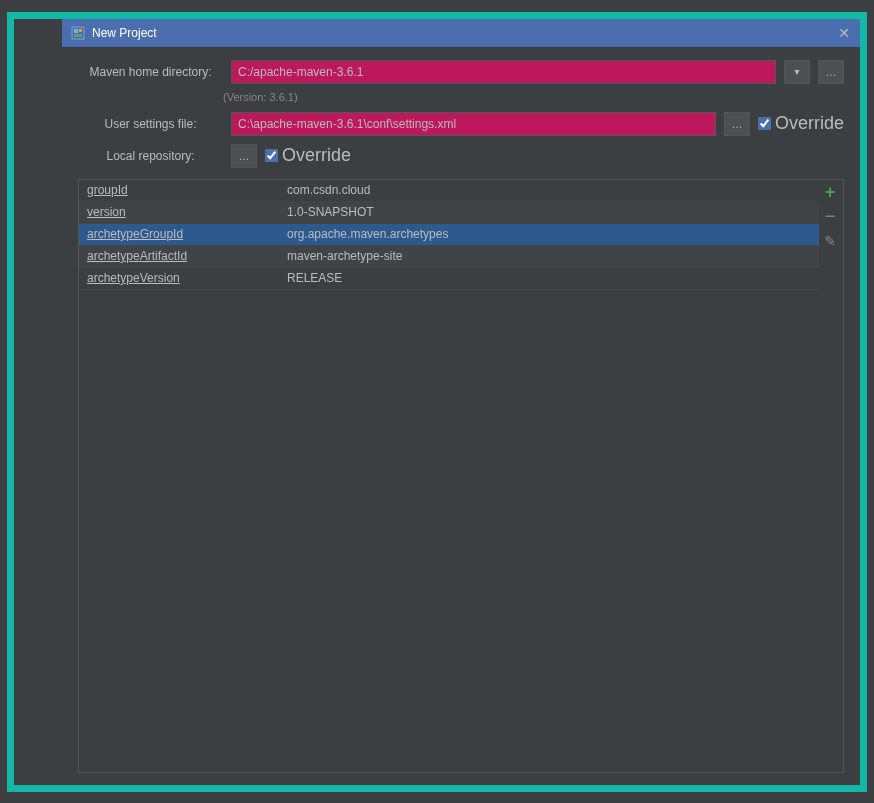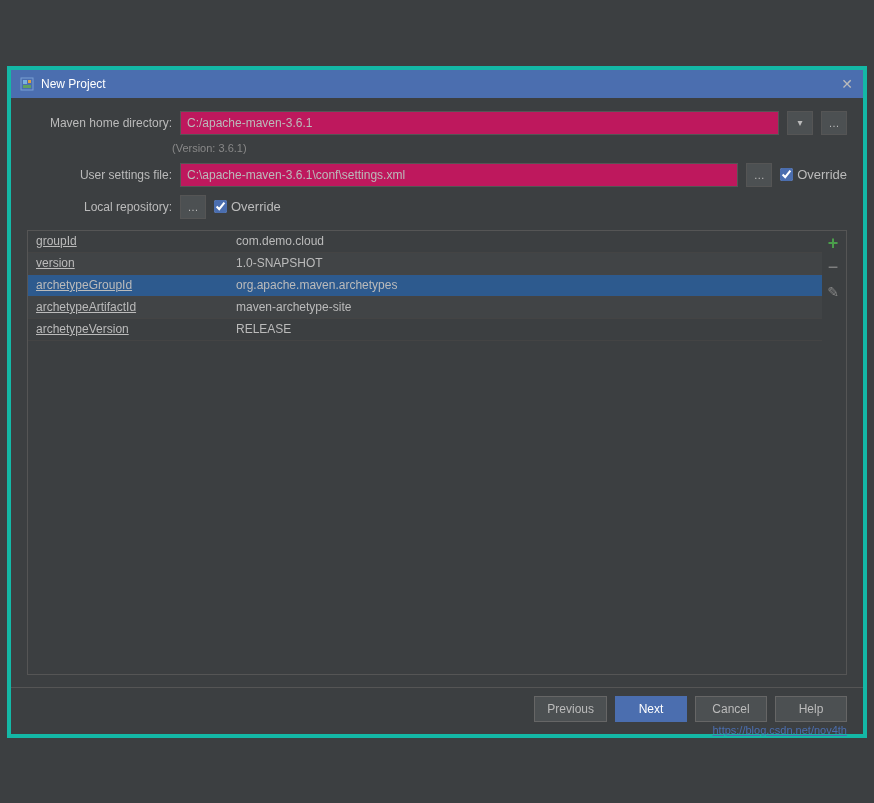--- a/index.html
+++ b/index.html
@@ -11,26 +11,27 @@
       width: 874px;
       height: 803px;
       overflow: hidden;
       display: flex;
       align-items: center;
       justify-content: center;
     }
 
     .dialog {
       width: 860px;
-      height: 672px;
+      height: 780px;
       background: #3c3f41;
-      border: 4px solid #14b8a6;
+      border: 7px solid #14b8a6;
       display: flex;
       flex-direction: column;
       position: relative;
+      padding-left: 48px;
     }
 
     .title-bar {
       background: #4b6eaf;
       height: 28px;
       display: flex;
       align-items: center;
       justify-content: space-between;
       padding: 0 8px;
       flex-shrink: 0;
@@ -83,21 +84,21 @@
 
     .form-row {
       display: flex;
       align-items: center;
       gap: 8px;
       min-height: 26px;
     }
 
     .form-label {
       width: 145px;
-      text-align: right;
+      text-align: center;
       color: #bbbbbb;
       font-size: 12px;
       flex-shrink: 0;
     }
 
     .form-input {
       flex: 1;
       height: 24px;
       background: #be185d;
       border: 1px solid #555555;
@@ -148,21 +149,21 @@
     }
 
     .override-check input[type="checkbox"] {
       accent-color: #4b6eaf;
       width: 13px;
       height: 13px;
     }
 
     .override-check label {
       color: #bbbbbb;
-      font-size: 13px;
+      font-size: 18px;
     }
 
     .properties-group {
       border: 1px solid #555555;
       flex: 1;
       display: flex;
       flex-direction: column;
       overflow: hidden;
       margin-top: 4px;
     }
@@ -332,21 +333,21 @@
         <label for="repo-override">Override</label>
       </div>
     </div>
 
     <div class="properties-group">
       <div class="properties-container">
         <div class="scrollable-area">
           <div id="prop-table">
           <div class="prop-row">
                 <span class="prop-key">groupId</span>
-                <span class="prop-value">com.demo.cloud</span>
+                <span class="prop-value">com.csdn.cloud</span>
               </div>
               <div class="prop-row">
                 <span class="prop-key">version</span>
                 <span class="prop-value">1.0-SNAPSHOT</span>
               </div>
               <div class="prop-row selected">
                 <span class="prop-key">archetypeGroupId</span>
                 <span class="prop-value">org.apache.maven.archetypes</span>
               </div>
               <div class="prop-row">
@@ -362,20 +363,13 @@
         <div class="side-buttons">
           <button class="side-btn" style="color: #4b9e4b; font-size: 18px; font-weight: bold;">+</button>
           <button class="side-btn" style="color: #888888; font-size: 18px;">−</button>
           <button class="side-btn" style="color: #888888; font-size: 14px;">✎</button>
         </div>
       </div>
     </div>
 
   </div>
 
-  <div class="dialog-footer">
-    <button class="footer-btn">Previous</button>
-    <button class="footer-btn primary">Next</button>
-    <button class="footer-btn">Cancel</button>
-    <button class="footer-btn">Help</button>
-    <span class="footer-url">https://blog.csdn.net/nov4th</span>
-  </div>
 </div>
 
 </body></html>

